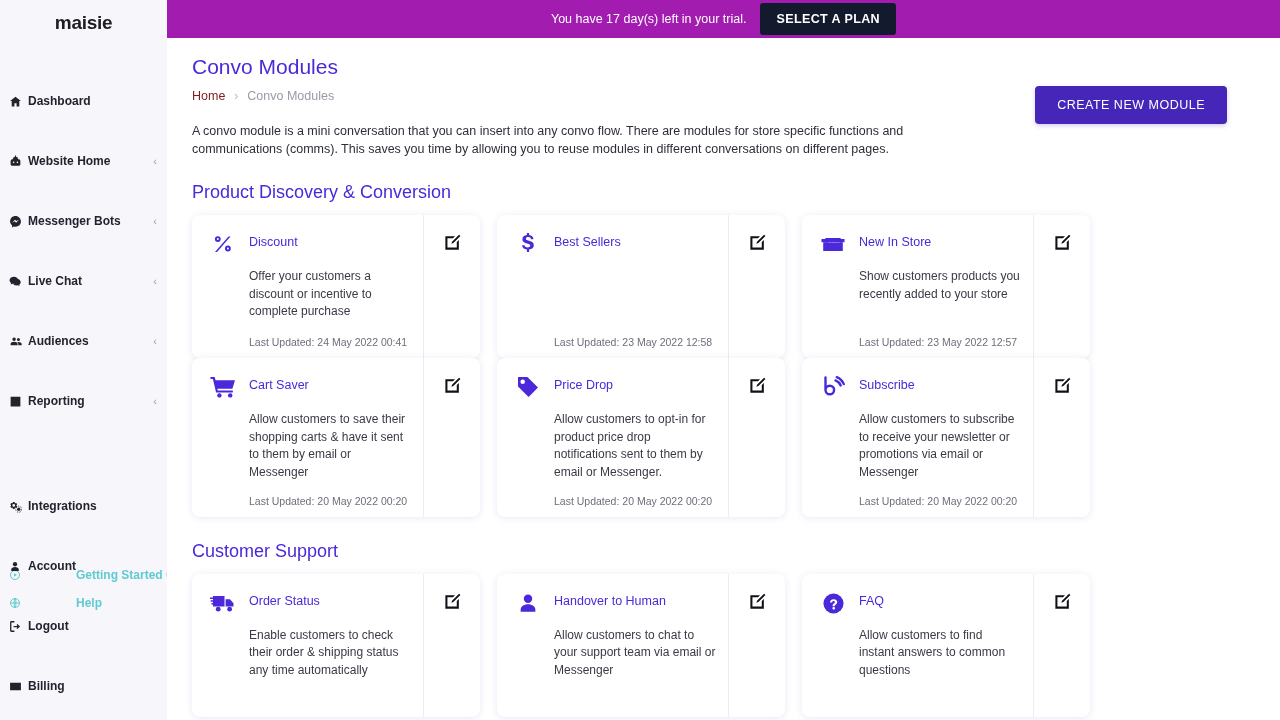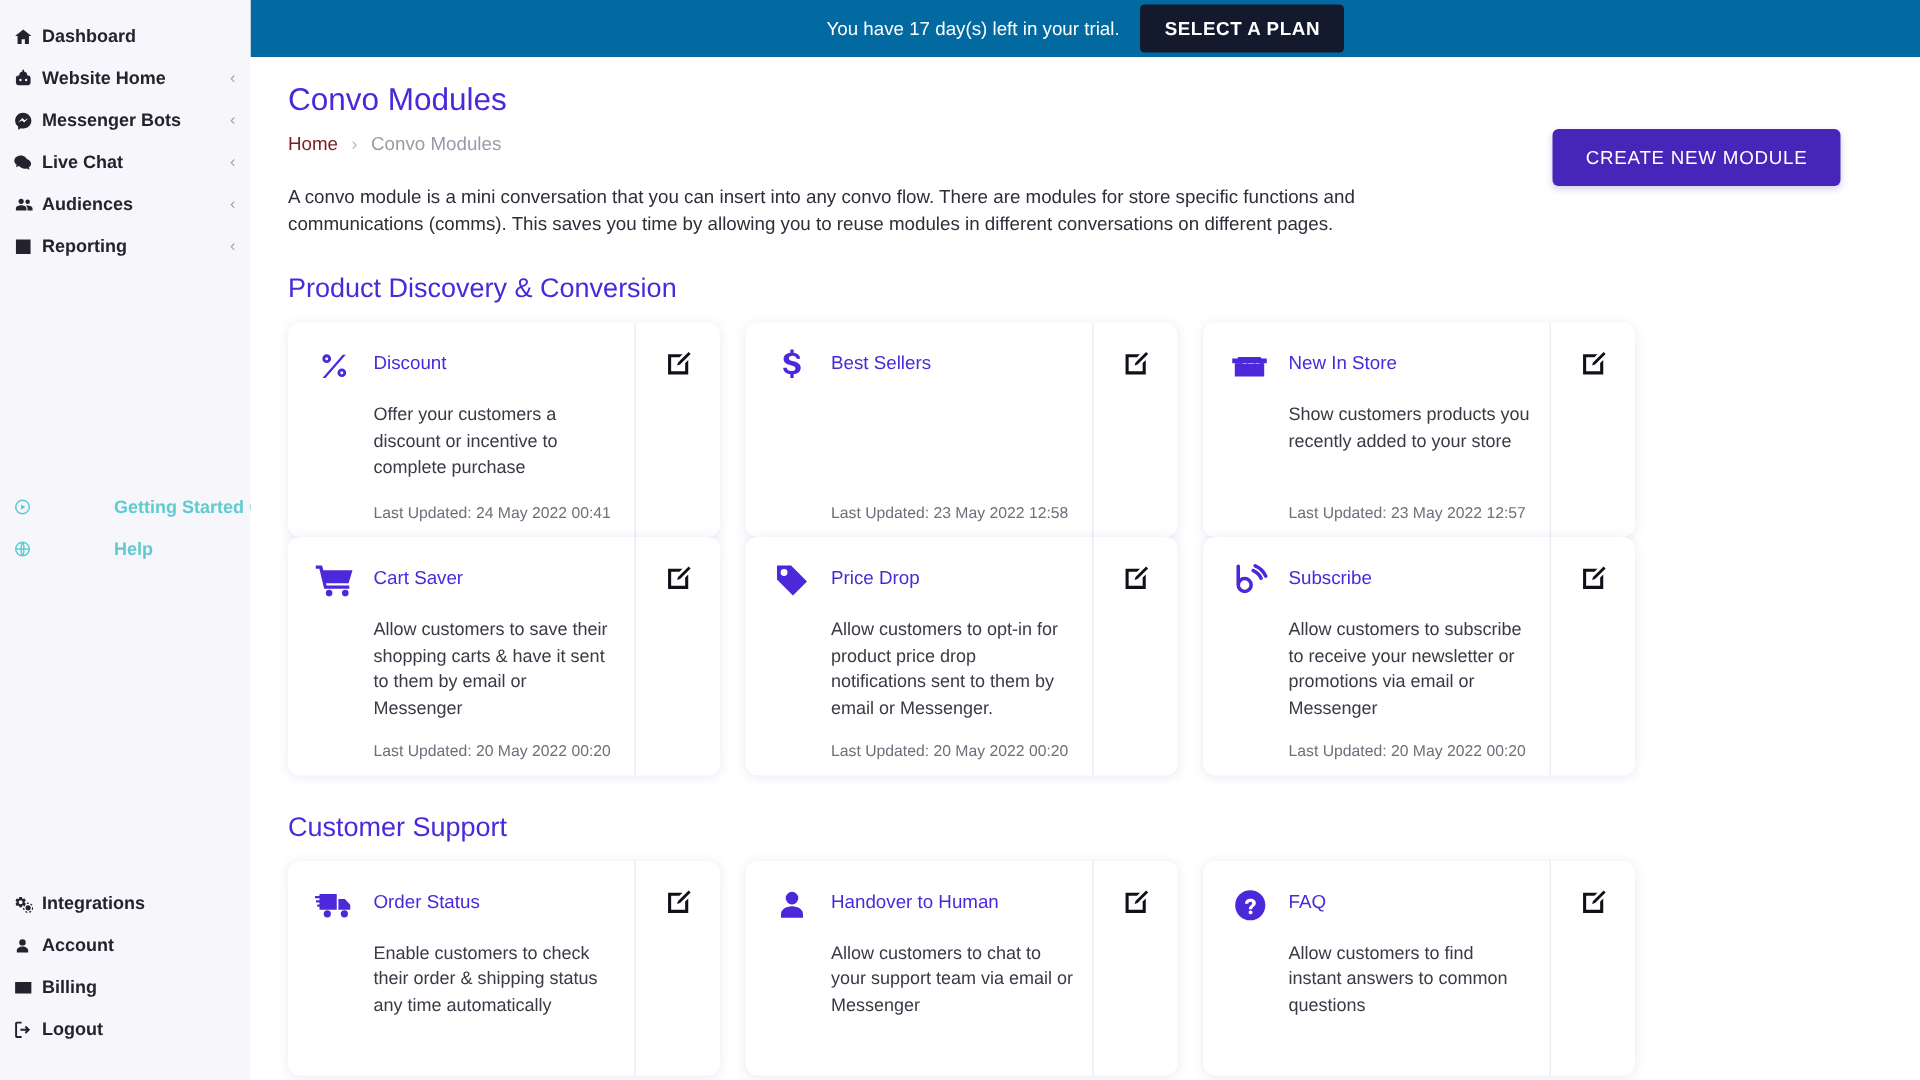--- a/index.html
+++ b/index.html
@@ -35,20 +35,21 @@
     letter-spacing: -0.3px;
   }
   .nav-group { margin-top: 10px; }
   .nav-item {
     height: 28px;
     display: flex;
     align-items: center;
     padding: 0 10px 0 9px;
     cursor: pointer;
     position: relative;
+    margin-top: 32px;
   }
   .nav-item .ico {
     width: 19px;
     flex: 0 0 19px;
     display: flex;
     align-items: center;
     justify-content: flex-start;
     color: #23232e;
   }
   .nav-item .lbl {
@@ -84,21 +85,21 @@
   
   .main {
     flex: 1 1 auto;
     height: 720px;
     overflow: hidden;
     position: relative;
     background: #ffffff;
   }
   .trial-banner {
     height: 38px;
-    background: #0369a1;
+    background: #a21caf;
     display: flex;
     align-items: center;
     justify-content: center;
     gap: 14px;
   }
   .trial-text {
     color: #ffffff;
     font-size: 12.5px;
   }
   .trial-btn {
@@ -236,20 +237,23 @@
     cursor: pointer;
   }
   .edit-icon { color: #101018; display:block; }
 
   svg { display: block; }
 </style>
 </head>
 <body>
 
 <aside class="sidebar">
+  <div class="logo-wrap">
+    <span class="logo">maisie</span>
+  </div>
 
   <nav class="nav-group">
 
     <div class="nav-item">
       <span class="ico">
         <svg width="13" height="13" viewBox="0 0 24 24" fill="currentColor">
             <path d="M12 3 2 11h3v10h5v-6h4v6h5V11h3L12 3z"></path>
           </svg>
       </span>
       <span class="lbl">Dashboard</span>
@@ -346,33 +350,33 @@
         <svg width="12" height="13" viewBox="0 0 24 24" fill="currentColor">
             <circle cx="12" cy="7.5" r="4.3"></circle>
             <path d="M12 13c-4.2 0-7.6 2.4-7.6 5.3V21h15.2v-2.7c0-2.9-3.4-5.3-7.6-5.3z"></path>
           </svg>
       </span>
       <span class="lbl">Account</span>
     </div>
     <div class="nav-item">
       <span class="ico">
         <svg width="13" height="13" viewBox="0 0 24 24" fill="currentColor">
-            <path d="M2 5h20v14H2V5zm0 4h20v2H2V9zm2.5 5h5v2h-5v-2z"></path>
-          </svg>
-      </span>
-      <span class="lbl">Billing</span>
-    </div>
-    <div class="nav-item">
-      <span class="ico">
-        <svg width="13" height="13" viewBox="0 0 24 24" fill="currentColor">
             <path d="M10 2H4a2 2 0 0 0-2 2v16a2 2 0 0 0 2 2h6v-2.4H4.4V4.4H10V2z"></path>
             <path d="M15.5 7.2 13.8 9l1.9 1.9H8.5v2.4h7.2L13.8 15l1.7 1.8 4.9-4.8-4.9-4.8z"></path>
           </svg>
       </span>
       <span class="lbl">Logout</span>
+    </div>
+    <div class="nav-item">
+      <span class="ico">
+        <svg width="13" height="13" viewBox="0 0 24 24" fill="currentColor">
+            <path d="M2 5h20v14H2V5zm0 4h20v2H2V9zm2.5 5h5v2h-5v-2z"></path>
+          </svg>
+      </span>
+      <span class="lbl">Billing</span>
     </div>
   </div>
 </aside>
 
 <main class="main">
 
   <div class="trial-banner">
     <span class="trial-text">You have 17 day(s) left in your trial.</span>
     <button class="trial-btn">SELECT A PLAN</button>
   </div>

